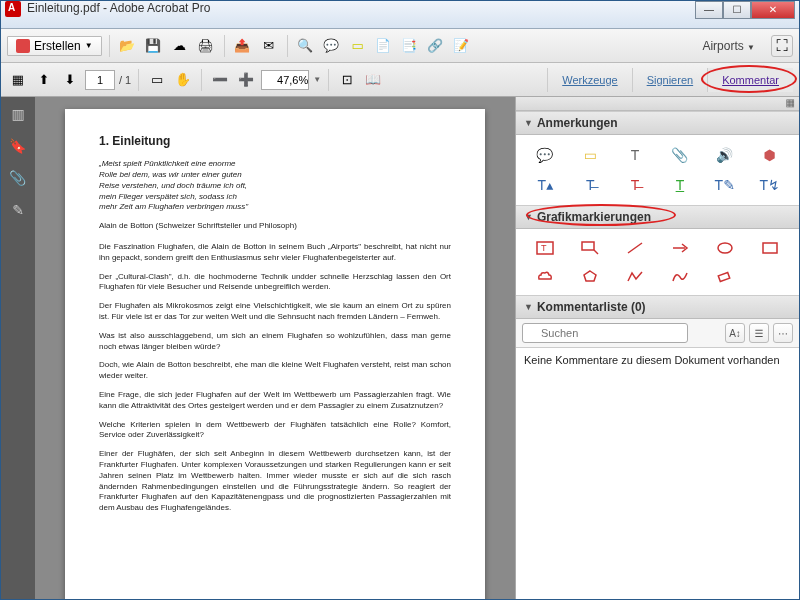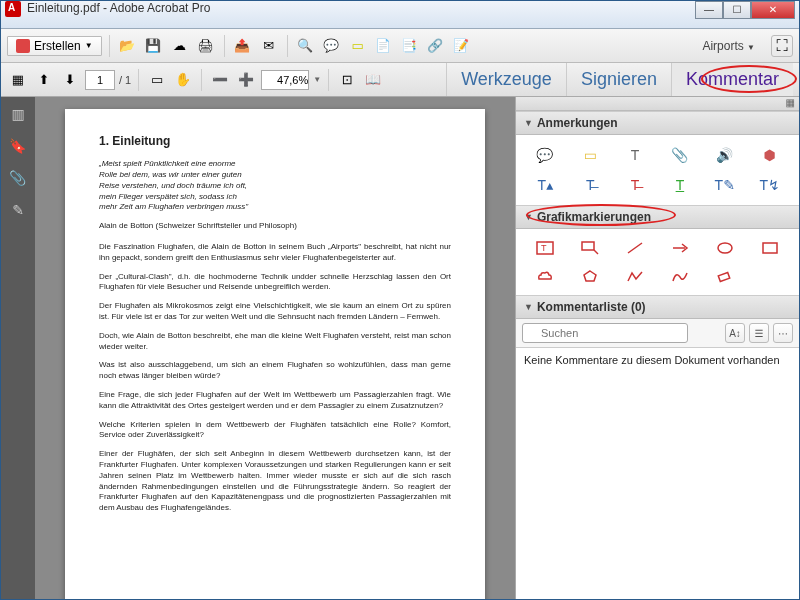--- a/index.html
+++ b/index.html
@@ -17,21 +17,21 @@
 .erstellen-btn { display: flex; align-items: center; gap: 4px; padding: 2px 8px; border: 1px solid #bbb; border-radius: 1px; background: linear-gradient(#fff,#eee); font-size: 12px; cursor: pointer; }
 .erstellen-icon { width:14px; height:14px; background:#d44; border-radius:2px; display:inline-block;}
 .sep { width: 1px; height: 22px; background: #ccc; margin: 0 3px; }
 .anpassen { margin-left: auto; font-size: 12px; color: #444; padding: 2px 6px; cursor: pointer; }
 .fs-icon { width: 22px; height: 22px; border:1px solid #bbb; border-radius:3px; display:inline-flex;align-items:center;justify-content:center;margin-left:6px;cursor:pointer;}
 .toolbar2 { height: 34px; background: linear-gradient(#f2f2f2,#e0e0e0); border-bottom: 1px solid #aaa; display: flex; align-items: center; padding: 0 6px; gap: 4px; }
 .page-input { width: 30px; height: 20px; border: 1px solid #aaa; text-align: center; font-size: 11px; }
 .zoom-input { width: 48px; height: 20px; border: 1px solid #aaa; text-align: right; font-size: 11px; }
 .page-total { font-size: 11px; color: #444; }
 .rt-tabs { margin-left: auto; display: flex; gap: 0; }
-.rt-tab { padding: 6px 14px; font-size: 18px; color: #3b6ea5; cursor: pointer; border-left: 1px solid #ccc; }
+.rt-tab { padding: 6px 14px; font-size: 11px; color: #3b6ea5; cursor: pointer; border-left: 1px solid #ccc; text-decoration: underline; }
 .rt-tab.active { background: #e8e8e8; color: #4c1d95; font-weight: 500; }
 .ring { position: absolute; border: 2px solid #d22; border-radius: 50%; pointer-events: none; }
 .content { flex: 1; display: flex; overflow: hidden; }
 .left-strip { width: 34px; background: #5a5a5a; display: flex; flex-direction: column; align-items: center; padding-top: 8px; gap: 14px; }
 .ls-icon { width: 18px; height: 18px; color: #ccc; font-size: 14px; cursor: pointer; display:flex;align-items:center;justify-content:center;}
 .doc-area { flex: 1; background: #8a8a8a; overflow: auto; padding: 12px 10px; position: relative; }
 .page { width: 420px; min-height: 560px; background: #fff; margin: 0 auto; padding: 24px 34px; box-shadow: 0 2px 6px rgba(0,0,0,.4); font-size: 8px; line-height: 1.35; color: #222; font-family: Arial, sans-serif; }
 .page h2 { font-size: 12px; font-weight: bold; margin-bottom: 10px; }
 .page .quote { font-style: italic; margin-bottom: 8px; }
 .page .author { margin-bottom: 10px; }
@@ -136,22 +136,22 @@
         <h2>1. Einleitung</h2>
         <div class="quote" style="white-space:pre-line;">„Meist spielt Pünktlichkeit eine enorme
 Rolle bei dem, was wir unter einer guten
 Reise verstehen, und doch träume ich oft,
 mein Flieger verspätet sich, sodass ich
 mehr Zeit am Flughafen verbringen muss"</div>
         <div class="author">Alain de Botton (Schweizer Schriftsteller und Philosoph)</div>
         <p>Die Faszination Flughafen, die Alain de Botton in seinem Buch „Airports" beschreibt, hat nicht nur ihn gepackt, sondern greift den Enthusiasmus sehr vieler Flughafenbegeisterter auf.</p>
         <p>Der „Cultural-Clash", d.h. die hochmoderne Technik undder schnelle Herzschlag lassen den Ort Flughafen für viele Besucher und Reisende unbegreiflich werden.</p>
         <p>Der Flughafen als Mikrokosmos zeigt eine Vielschichtigkeit, wie sie kaum an einem Ort zu spüren ist. Für viele ist er das Tor zur weiten Welt und die Sehnsucht nach fremden Ländern – Fernweh.</p>
+        <p>Was ist also ausschlaggebend, um sich an einem Flughafen so wohlzufühlen, dass man gerne noch etwas länger bleiben würde?</p>
         <p>Doch, wie Alain de Botton beschreibt, ehe man die kleine Welt Flughafen versteht, reist man schon wieder weiter.</p>
-        <p>Was ist also ausschlaggebend, um sich an einem Flughafen so wohlzufühlen, dass man gerne noch etwas länger bleiben würde?</p>
         <p>Eine Frage, die sich jeder Flughafen auf der Welt im Wettbewerb um Passagierzahlen fragt. Wie kann die Attraktivität des Ortes gesteigert werden und er dem Passagier zu einem Zusatznutzen?</p>
         <p>Welche Kriterien spielen in dem Wettbewerb der Flughäfen tatsächlich eine Rolle? Komfort, Service oder Zuverlässigkeit?</p>
         <p>Einer der Flughäfen, der sich seit Anbeginn in diesem Wettbewerb durchsetzen kann, ist der Frankfurter Flughafen. Unter komplexen Voraussetzungen und starken Regulierungen kann er seit Jahren seinen Platz im Wettbewerb halten. Immer wieder musste er sich auf die sich rasch ändernden Rahmenbedingungen einstellen und die Führungsstrategie ändern. So reagiert der Frankfurter Flughafen auf den Kapazitätenengpass und die prognostizierten Passagierzahlen mit dem Ausbau des Flughafengeländes.</p>
       </div>
     </div>
 
     <div class="right-panel">
       <div class="rp-head">
         <span style="font-size:10px;color:#666;cursor:pointer;">▦</span>
       </div>

